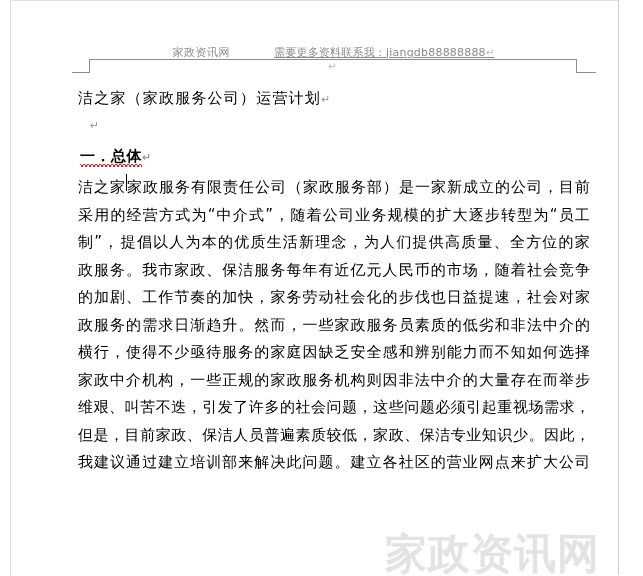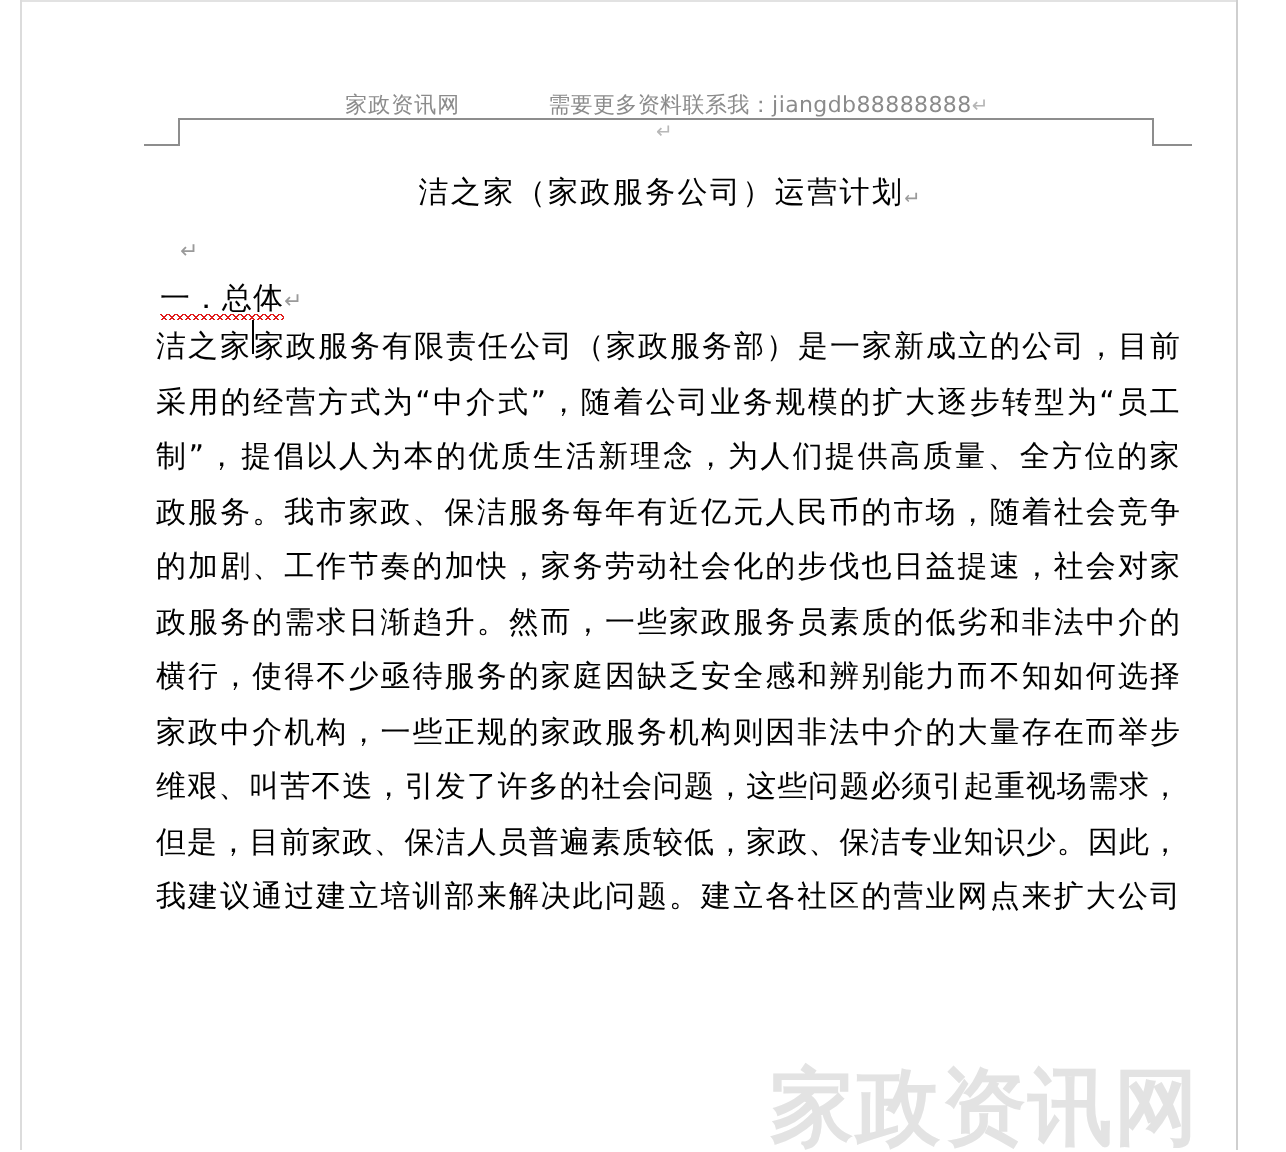--- a/index.html
+++ b/index.html
@@ -102,43 +102,43 @@
     display: flex;
     align-items: center;
     justify-content: center;
     gap: 44px;
     font-family: "DejaVu Sans", "Liberation Sans", sans-serif;
     font-size: 11px;
     color: #8b8b8b;
     white-space: nowrap;
   }
   .doc-header .hdr-site { letter-spacing: 0.5px; }
-  .doc-header .hdr-contact { letter-spacing: 0.2px; }
+  .doc-header .hdr-contact { letter-spacing: 0.2px; text-decoration: underline; }
   .doc-header .pilcrow { color: #b5b5b5; font-size: 10px; }
 
   .header-pilcrow-below {
     position: absolute;
     left: 316px;
     top: 60px;
     font-size: 10px;
     color: #b8b8b8;
     font-family: "DejaVu Sans", sans-serif;
   }
 
   
   .doc-body {
     position: absolute;
     left: 66px;
     top: 80px;
     width: 512px;
   }
 
   .doc-title {
-    text-align: center;
-    font-family: Liberation Mono, monospace;
+    text-align: left;
+    font-family: Liberation Serif, serif;
     font-size: 15px;
     color: #000000;
     letter-spacing: 1.2px;
     line-height: 26px;
     margin: 0 0 0 0;
     padding-top: 4px;
     white-space: nowrap;
   }
   .doc-title .pilcrow {
     color: #9a9a9a;
@@ -152,24 +152,25 @@
     font-size: 11px;
     color: #9a9a9a;
     font-family: "DejaVu Sans", sans-serif;
     padding-left: 12px;
   }
 
   .section-heading {
     font-family: "DejaVu Sans", "Liberation Sans", sans-serif;
     font-size: 15px;
     color: #000000;
-    line-height: 18px;
+    line-height: 32px;
     letter-spacing: 0.5px;
     padding-left: 2px;
     white-space: nowrap;
+    font-weight: bold;
   }
   .section-heading .spell-error {
     text-decoration: none;
     background-repeat: repeat-x;
     background-position: 0 100%;
     background-image:
       linear-gradient(45deg, transparent 42%, #e01b1b 42%, #e01b1b 56%, transparent 56%),
       linear-gradient(-45deg, transparent 42%, #e01b1b 42%, #e01b1b 56%, transparent 56%);
     background-size: 4px 3px;
     padding-bottom: 2px;

